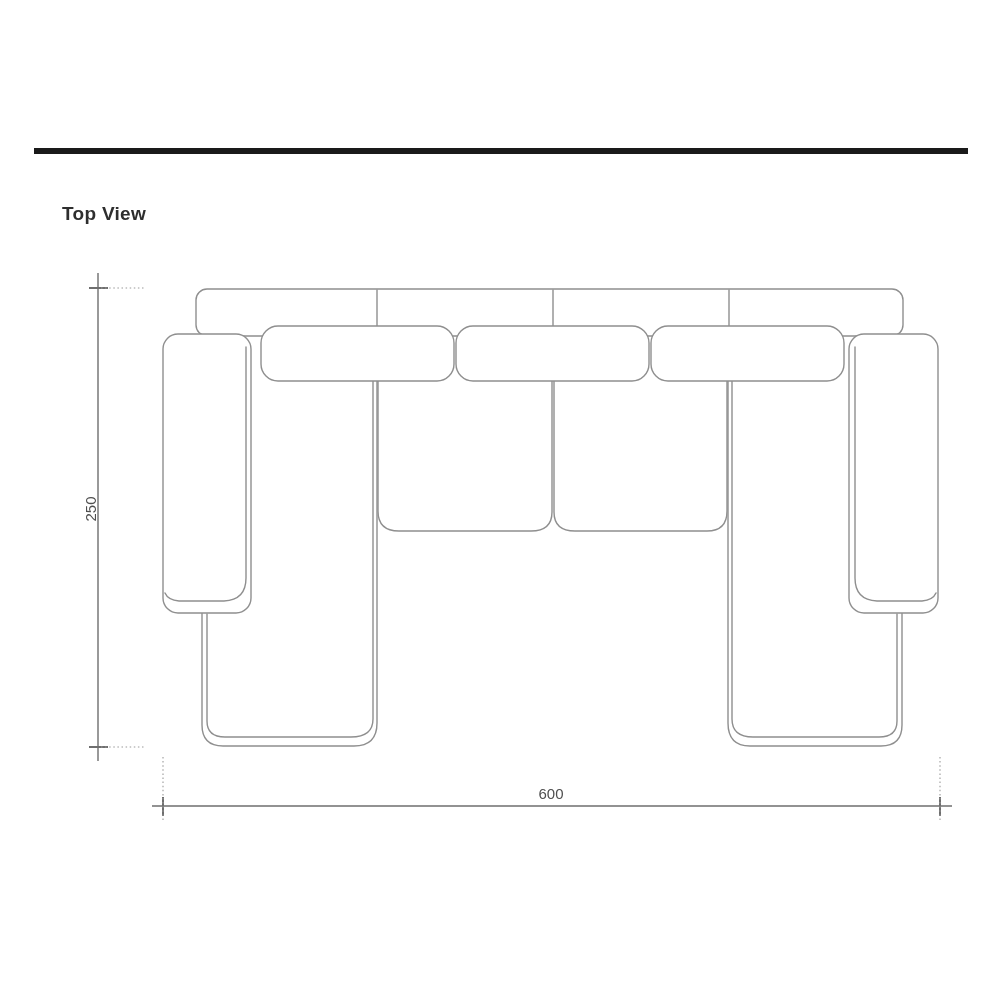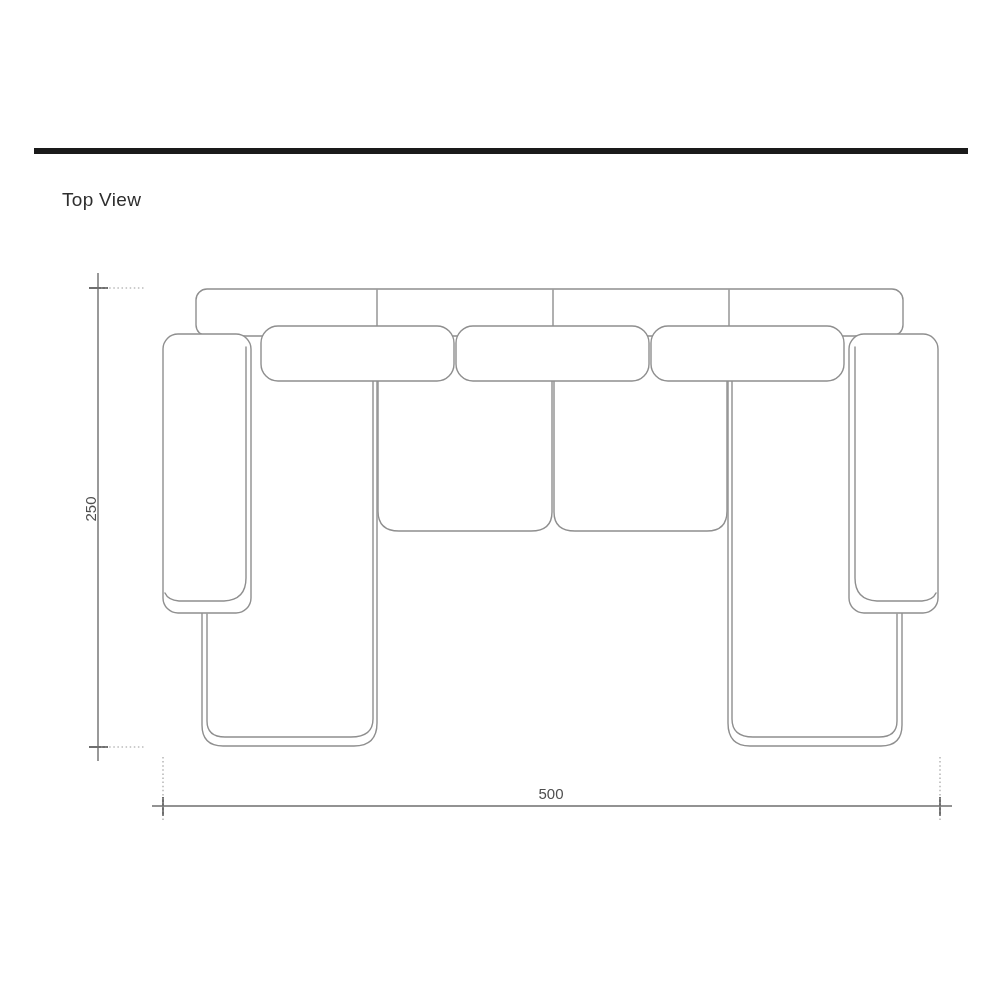--- a/index.html
+++ b/index.html
@@ -7,22 +7,22 @@
     position:relative;width:1000px;height:1000px;
     background:var(--background,#ffffff);
     font-family:"Liberation Sans",sans-serif;
     overflow:hidden;
   }
   .top-bar{
     position:absolute;left:34px;top:148px;width:934px;height:6px;
     background:var(--header-bar,#1a1a1a);
   }
   .title{
-    position:absolute;left:62px;top:189px;
-    font-size:19px;font-weight:400;letter-spacing:.3px;
+    position:absolute;left:62px;top:203px;
+    font-size:19px;font-weight:700;letter-spacing:.3px;
     color:var(--title-text,#2e2e2e);
   }
   .drawing-svg{position:absolute;left:0;top:0;}
   .sketch{stroke:var(--sketch-line,#8f8f8f);stroke-width:1.4;fill:none;stroke-linecap:round;}
   .white-fill{fill:var(--background,#ffffff);}
   .dim{stroke:var(--dimension-line,#6e6e6e);stroke-width:1.4;fill:none;}
   .dim-tick{stroke:var(--dimension-line,#6e6e6e);stroke-width:2;}
   .dim-dash{stroke:#9a9a9a;stroke-width:1.1;fill:none;stroke-dasharray:1.5 2.6;}
   .dim-label{
     position:absolute;font-size:15px;color:var(--label-text,#4f4f4f);
@@ -86,15 +86,15 @@
     <g>
       <line class="dim" x1="152" y1="806" x2="952" y2="806"></line>
       <line class="dim-tick" x1="163" y1="797" x2="163" y2="816"></line>
       <line class="dim-tick" x1="940" y1="797" x2="940" y2="816"></line>
       <line class="dim-dash" x1="163" y1="757" x2="163" y2="820"></line>
       <line class="dim-dash" x1="940" y1="757" x2="940" y2="820"></line>
     </g>
   </svg>
 
   <span class="dim-label" id="height-label">250</span>
-  <span class="dim-label" id="width-label">500</span>
+  <span class="dim-label" id="width-label">600</span>
 
 </div>
 
 </body></html>

